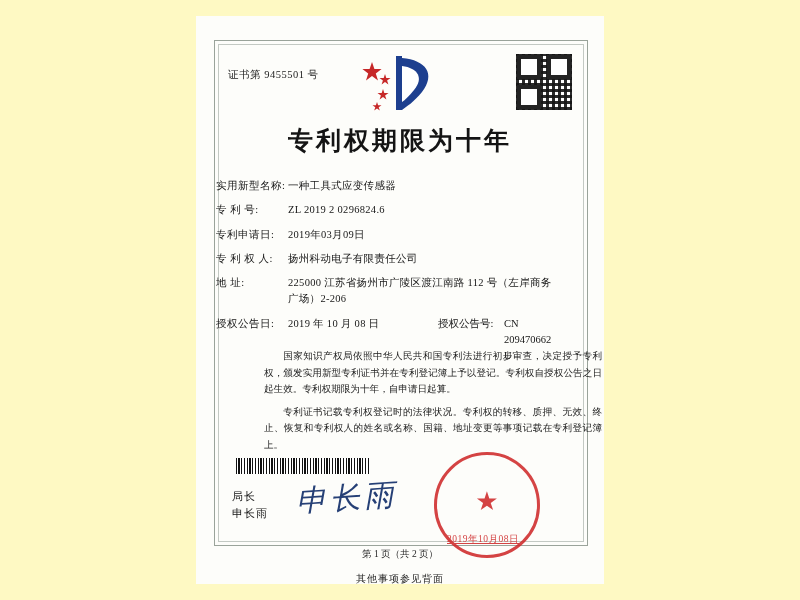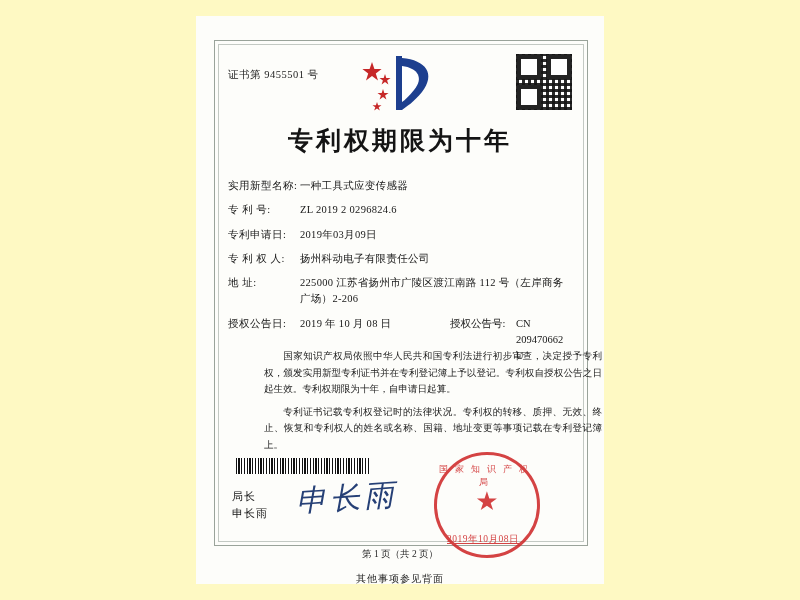--- a/index.html
+++ b/index.html
@@ -96,21 +96,21 @@
     font-size: 25px;
     font-weight: bold;
     letter-spacing: 3px;
     color: #141414;
     font-family: "DejaVu Serif", "Liberation Serif", serif;
   }
 
   
   .fields {
     position: absolute;
-    left: 228px;
+    left: 216px;
     top: 178px;
     width: 344px;
     font-size: 10.5px;
     color: #171717;
     line-height: 1.55;
   }
   .field-row {
     display: flex;
     align-items: flex-start;
     margin-bottom: 8px;
@@ -315,21 +315,20 @@
   <div class="barcode"></div>
 
   <div class="sig-label">
     <div>局长</div>
     <div>申长雨</div>
   </div>
 
   <div class="signature">申长雨</div>
 
   <div class="seal">
-    <div class="seal-text-top">国家知识产权局</div>
     <div class="seal-star">★</div>
     <div class="seal-date">2019年10月08日</div>
   </div>
 
   <div class="page-num">第 1 页（共 2 页）</div>
   <div class="footer-note">其他事项参见背面</div>
 
 </div>
 
 </body></html>

